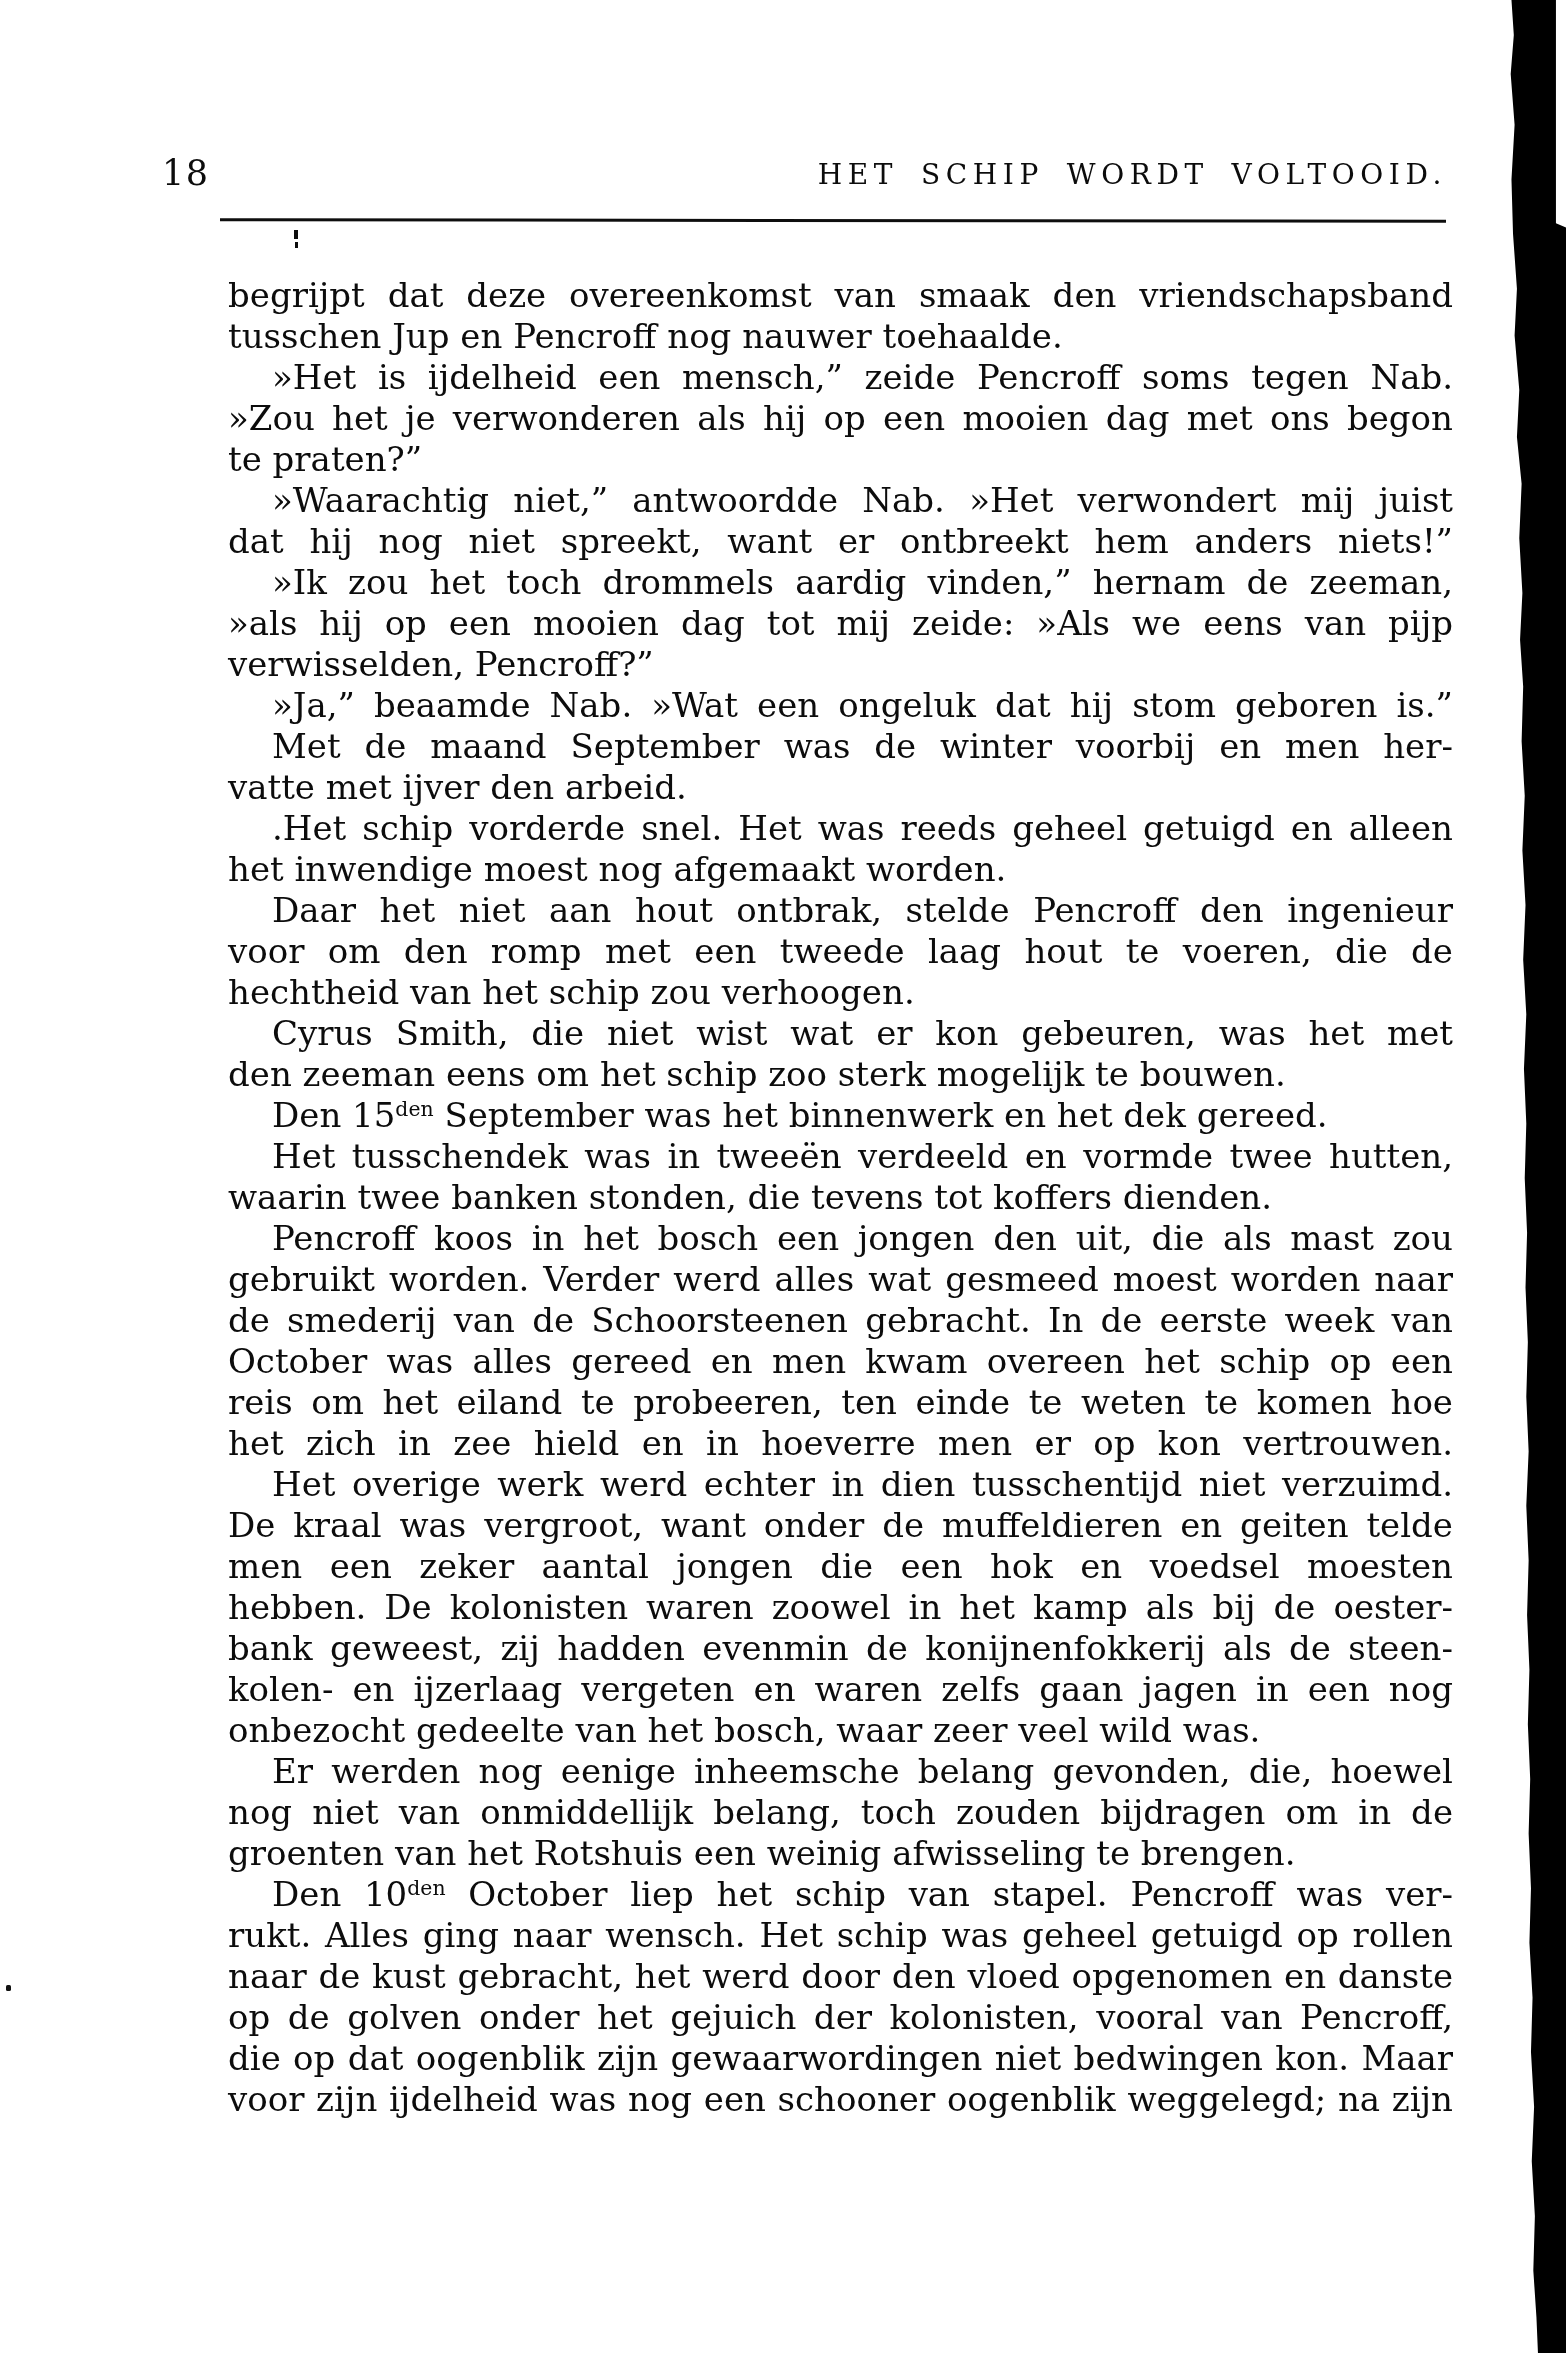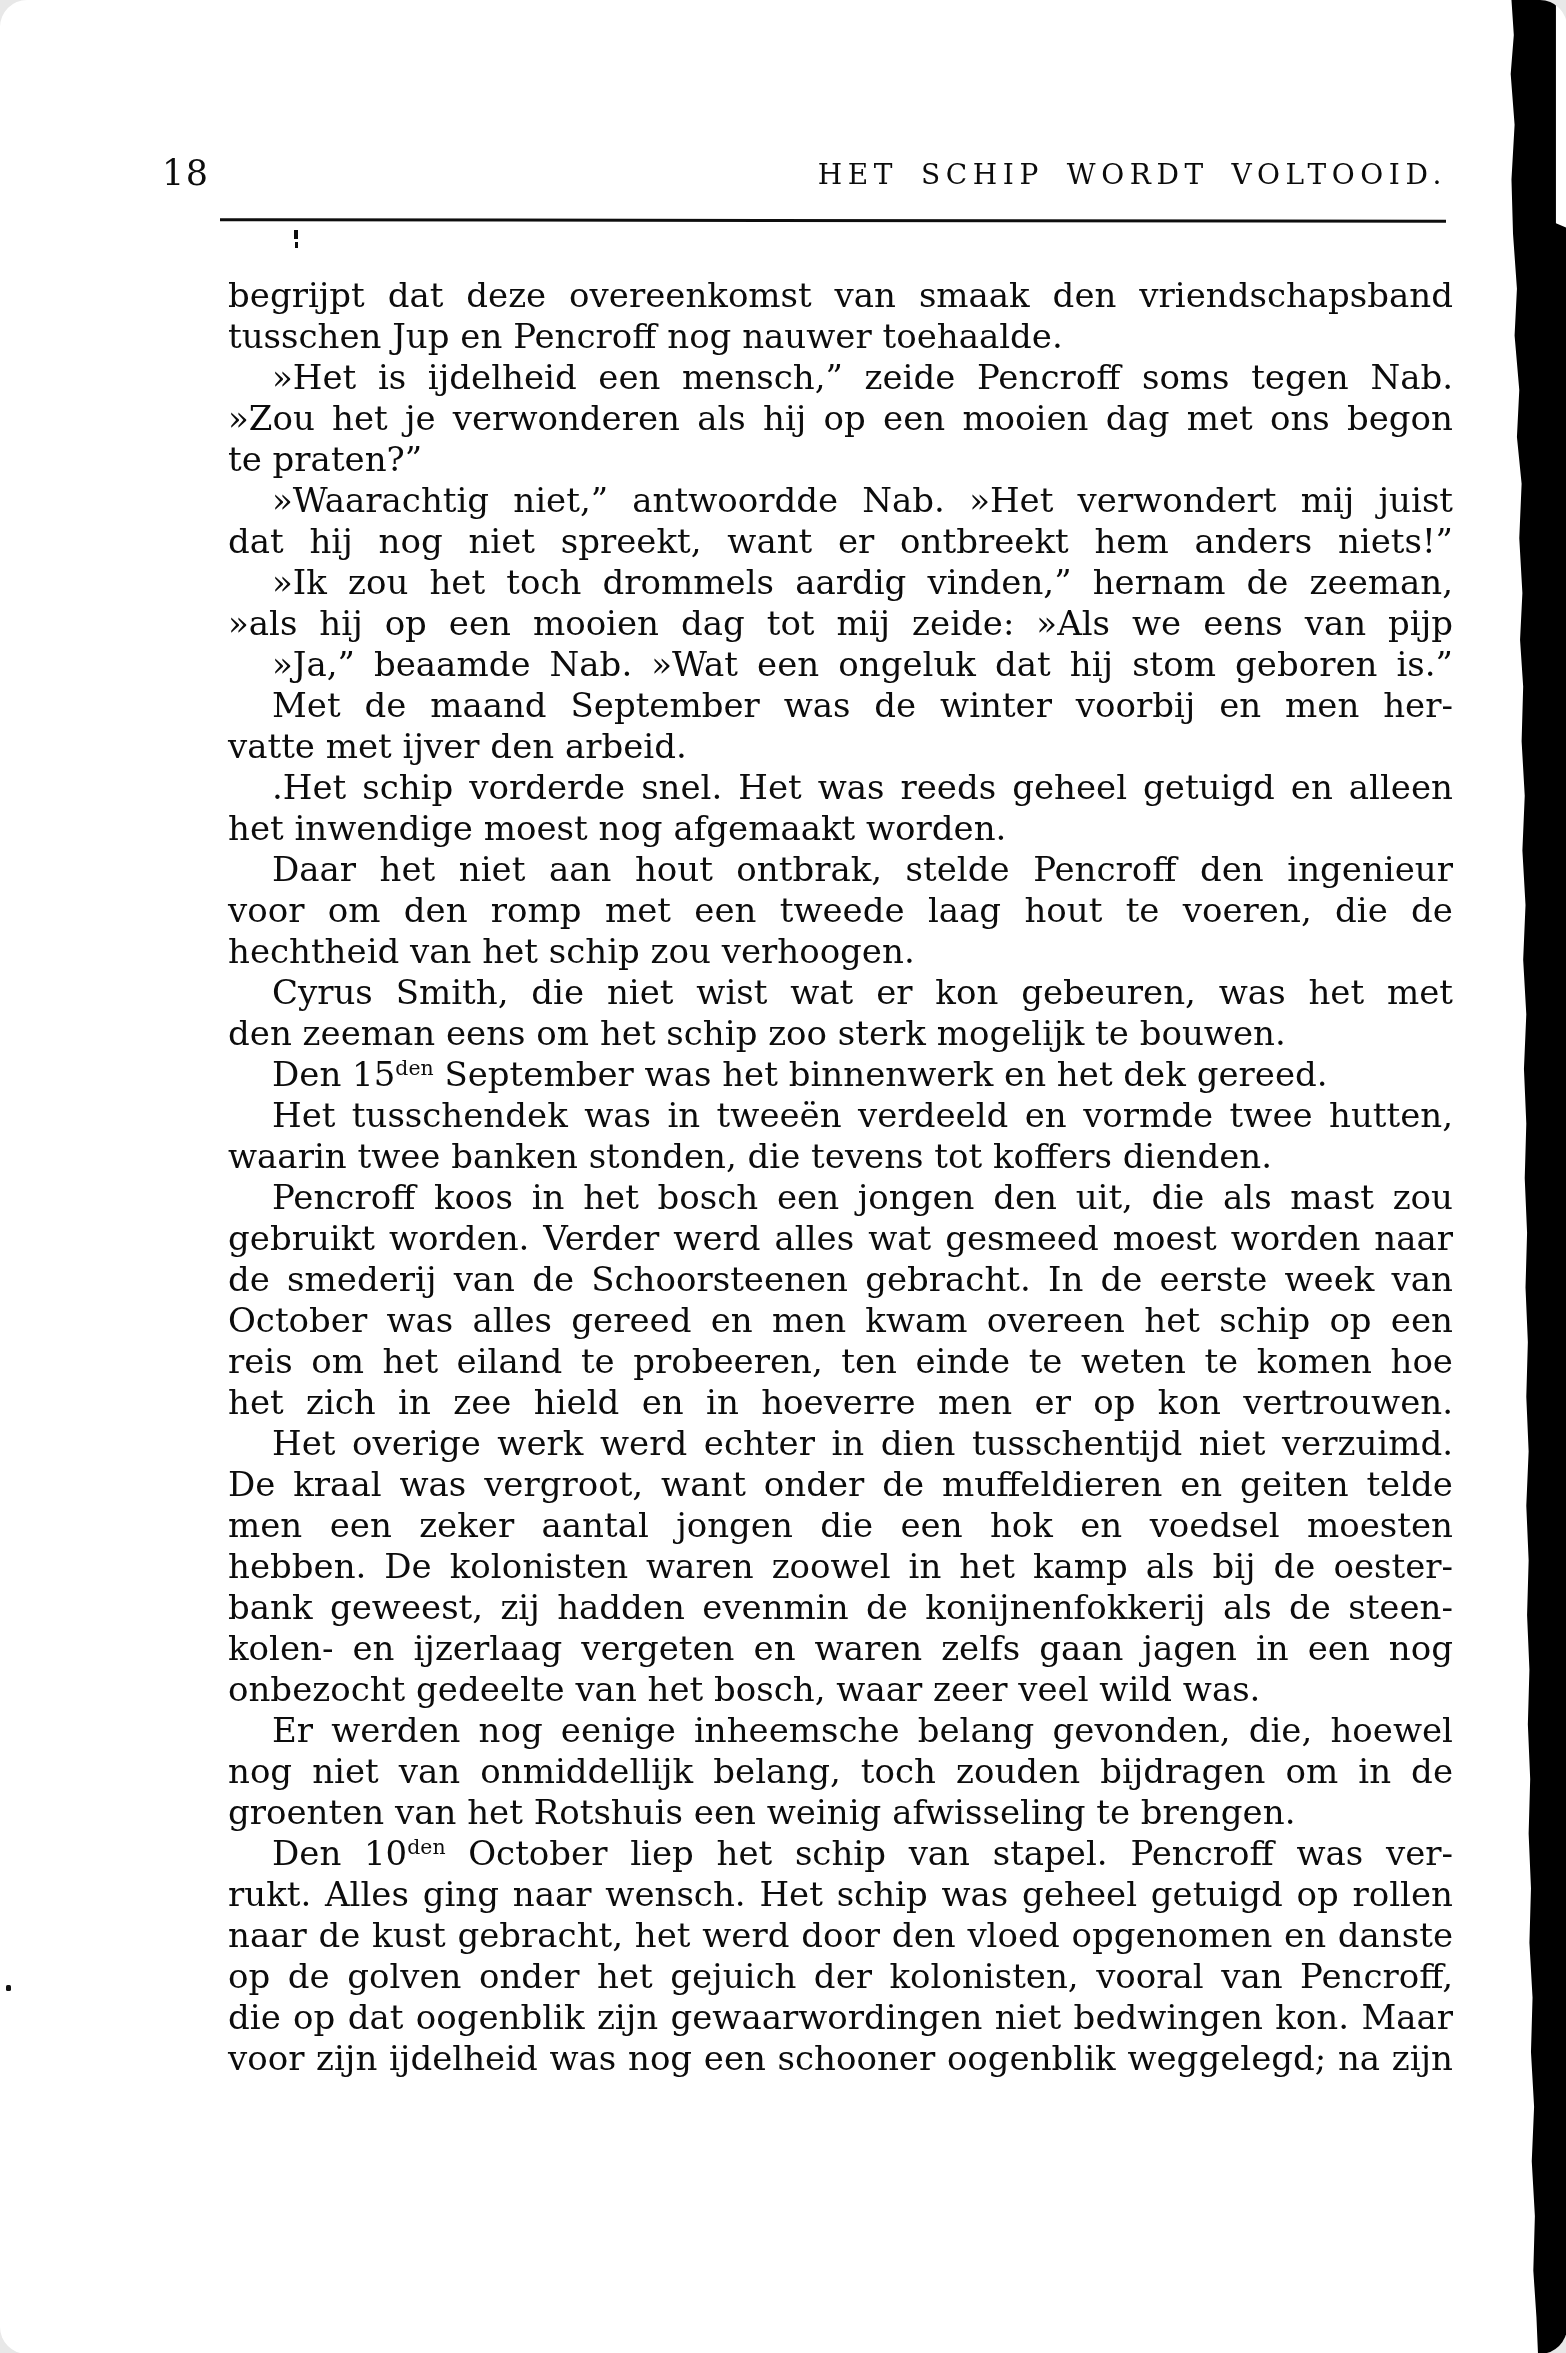--- a/index.html
+++ b/index.html
@@ -4,21 +4,20 @@
 <style>
   html, body { margin: 0; padding: 0; background: #e8e8e8; }
   .page {
     position: relative;
     width: 1567px;
     height: 2354px;
     background: #ffffff;
     overflow: hidden;
     font-family: "DejaVu Serif", "Liberation Serif", serif;
     color: #0c0c0c;
-    border-radius: 27px;
   }
   .page-number {
     position: absolute;
     left: 162px;
     top: 153px;
     font-size: 35px;
     letter-spacing: 1.6px;
   }
   .running-header {
     position: absolute;
@@ -106,20 +105,21 @@
   <div class="body-text" id="body-text">
       <div class="line j">begrijpt dat deze overeenkomst van smaak den vriendschapsband</div>
       <div class="line">tusschen Jup en Pencroff nog nauwer toehaalde.</div>
       <div class="line j indent">»Het is ijdelheid een mensch,” zeide Pencroff soms tegen Nab.</div>
       <div class="line j">»Zou het je verwonderen als hij op een mooien dag met ons begon</div>
       <div class="line">te praten?”</div>
       <div class="line j indent">»Waarachtig niet,” antwoordde Nab. »Het verwondert mij juist</div>
       <div class="line j">dat hij nog niet spreekt, want er ontbreekt hem anders niets!”</div>
       <div class="line j indent">»Ik zou het toch drommels aardig vinden,” hernam de zeeman,</div>
       <div class="line j">»als hij op een mooien dag tot mij zeide: »Als we eens van pijp</div>
+      <div class="line">verwisselden, Pencroff?”</div>
       <div class="line j indent">»Ja,” beaamde Nab. »Wat een ongeluk dat hij stom geboren is.”</div>
       <div class="line j indent">Met de maand September was de winter voorbij en men her-</div>
       <div class="line">vatte met ijver den arbeid.</div>
       <div class="line j indent">.Het schip vorderde snel. Het was reeds geheel getuigd en alleen</div>
       <div class="line">het inwendige moest nog afgemaakt worden.</div>
       <div class="line j indent">Daar het niet aan hout ontbrak, stelde Pencroff den ingenieur</div>
       <div class="line j">voor om den romp met een tweede laag hout te voeren, die de</div>
       <div class="line">hechtheid van het schip zou verhoogen.</div>
       <div class="line j indent">Cyrus Smith, die niet wist wat er kon gebeuren, was het met</div>
       <div class="line">den zeeman eens om het schip zoo sterk mogelijk te bouwen.</div>

